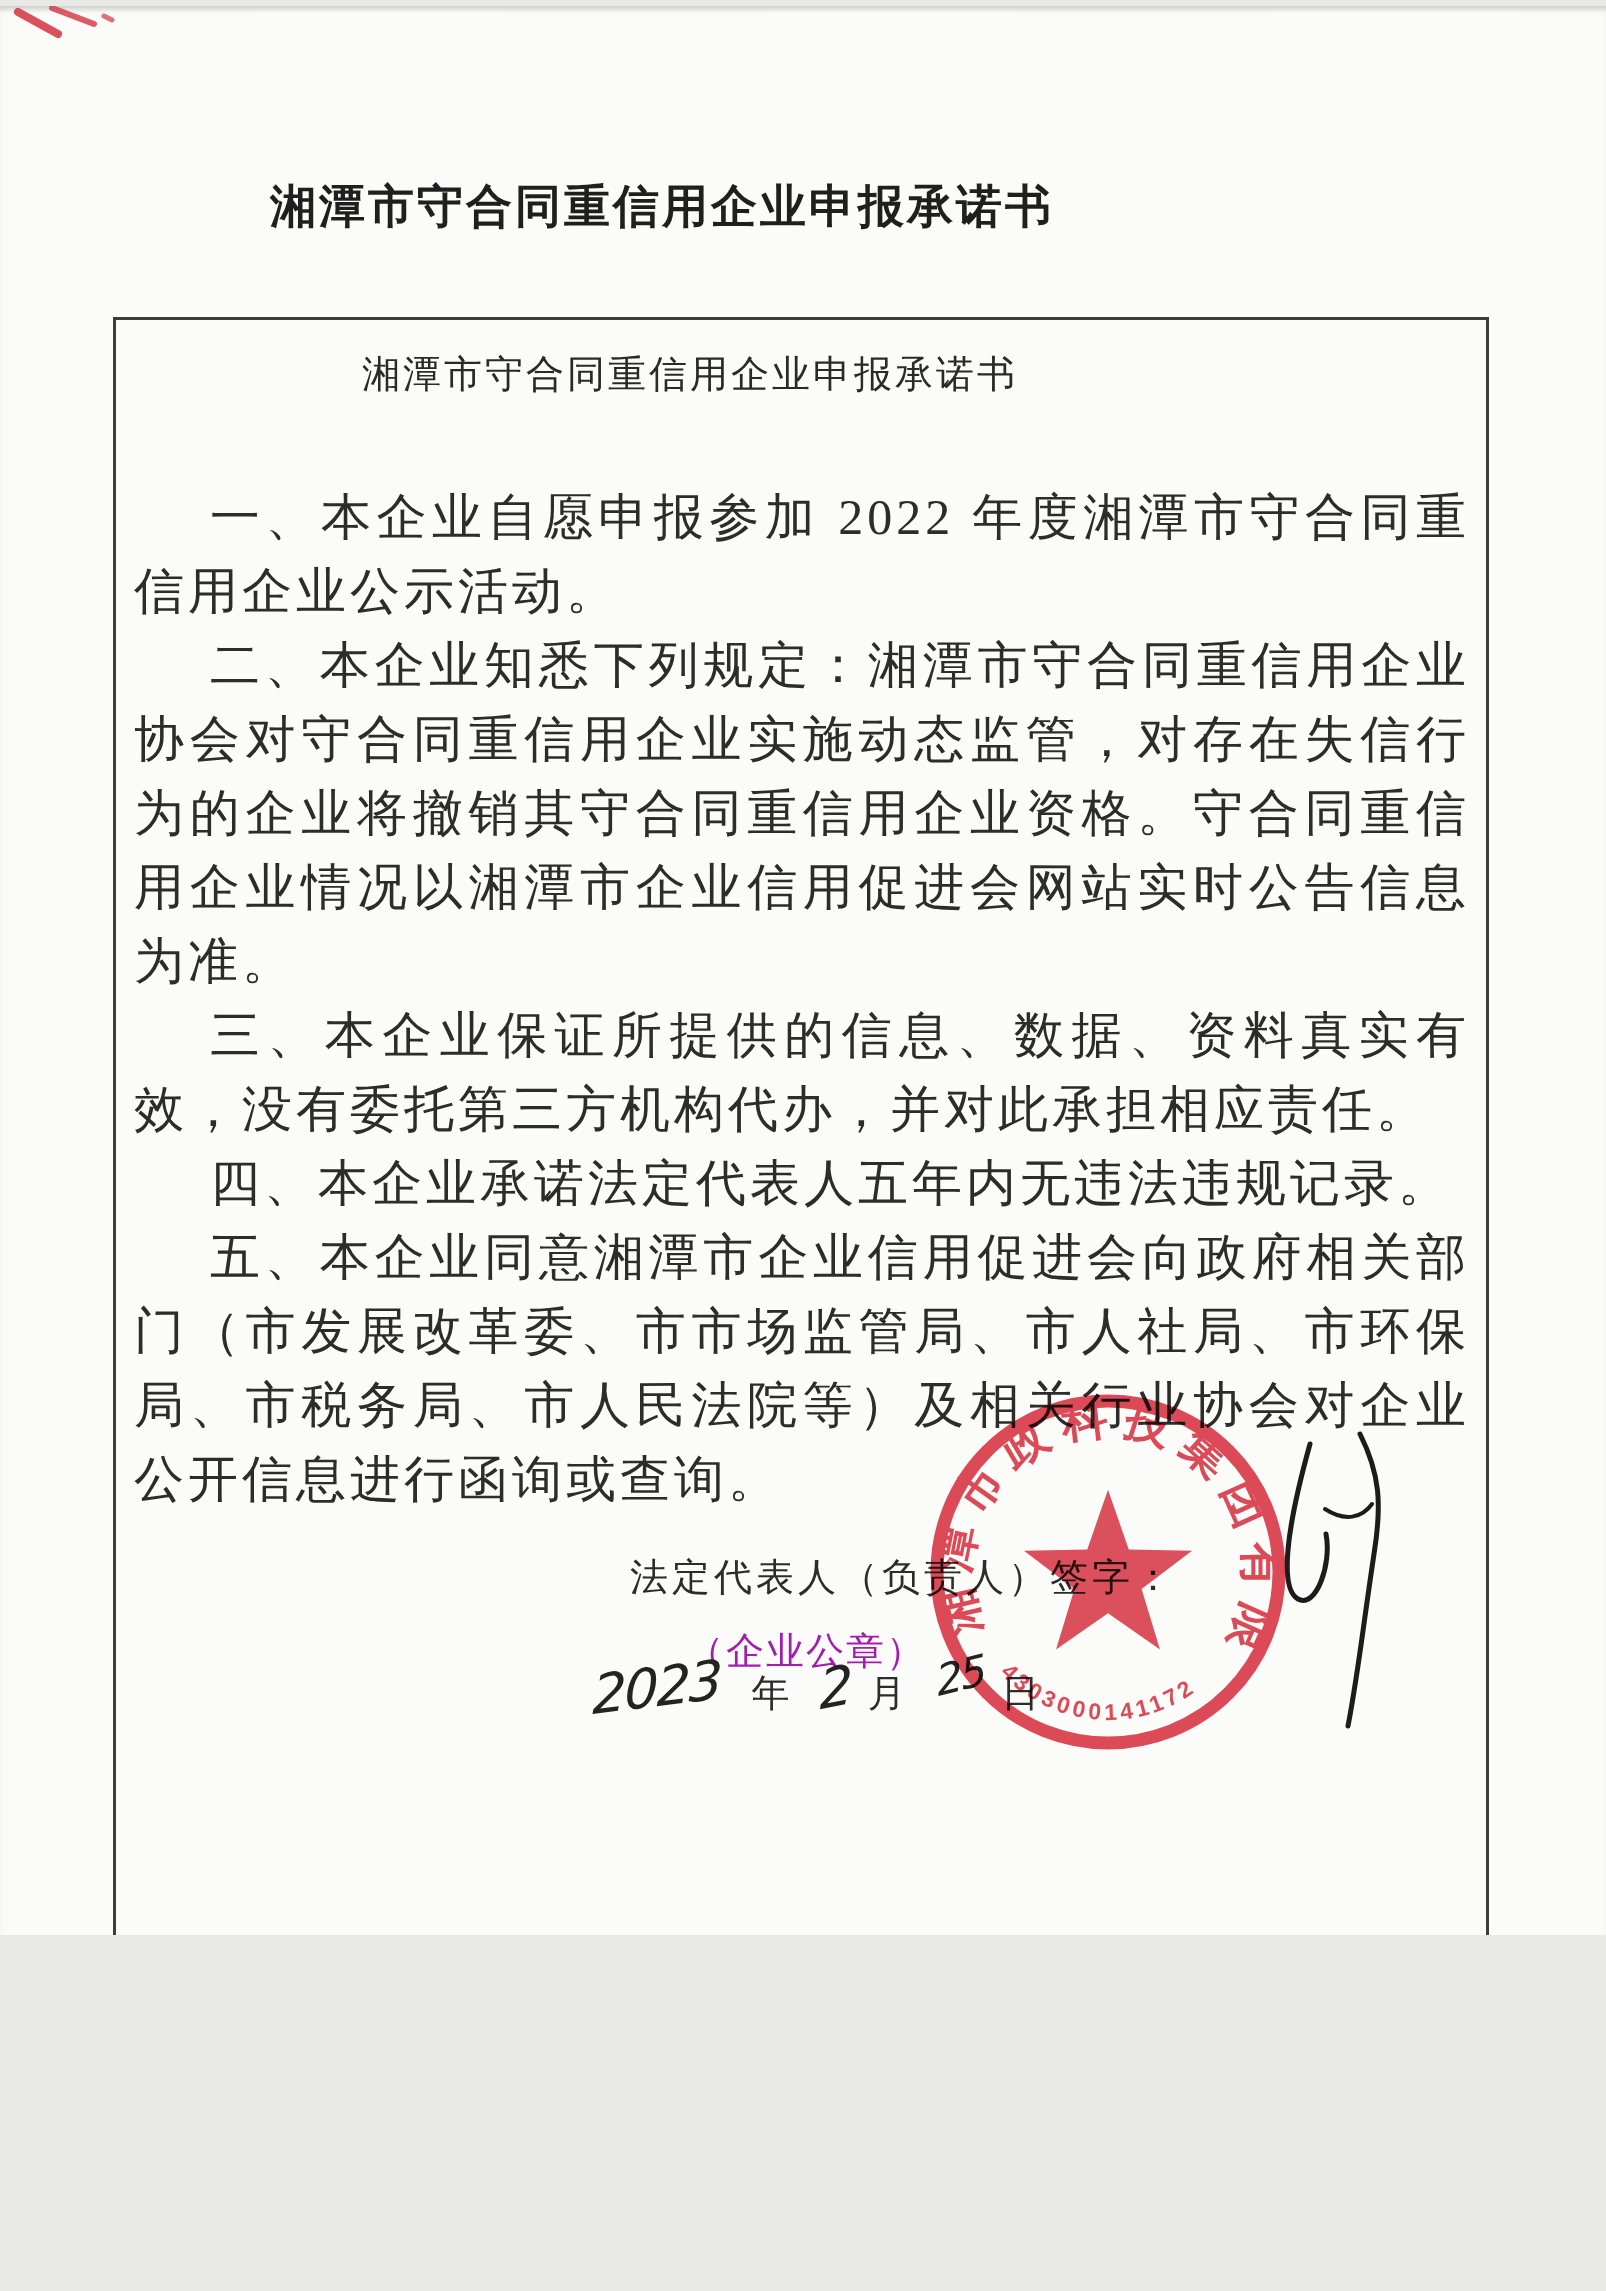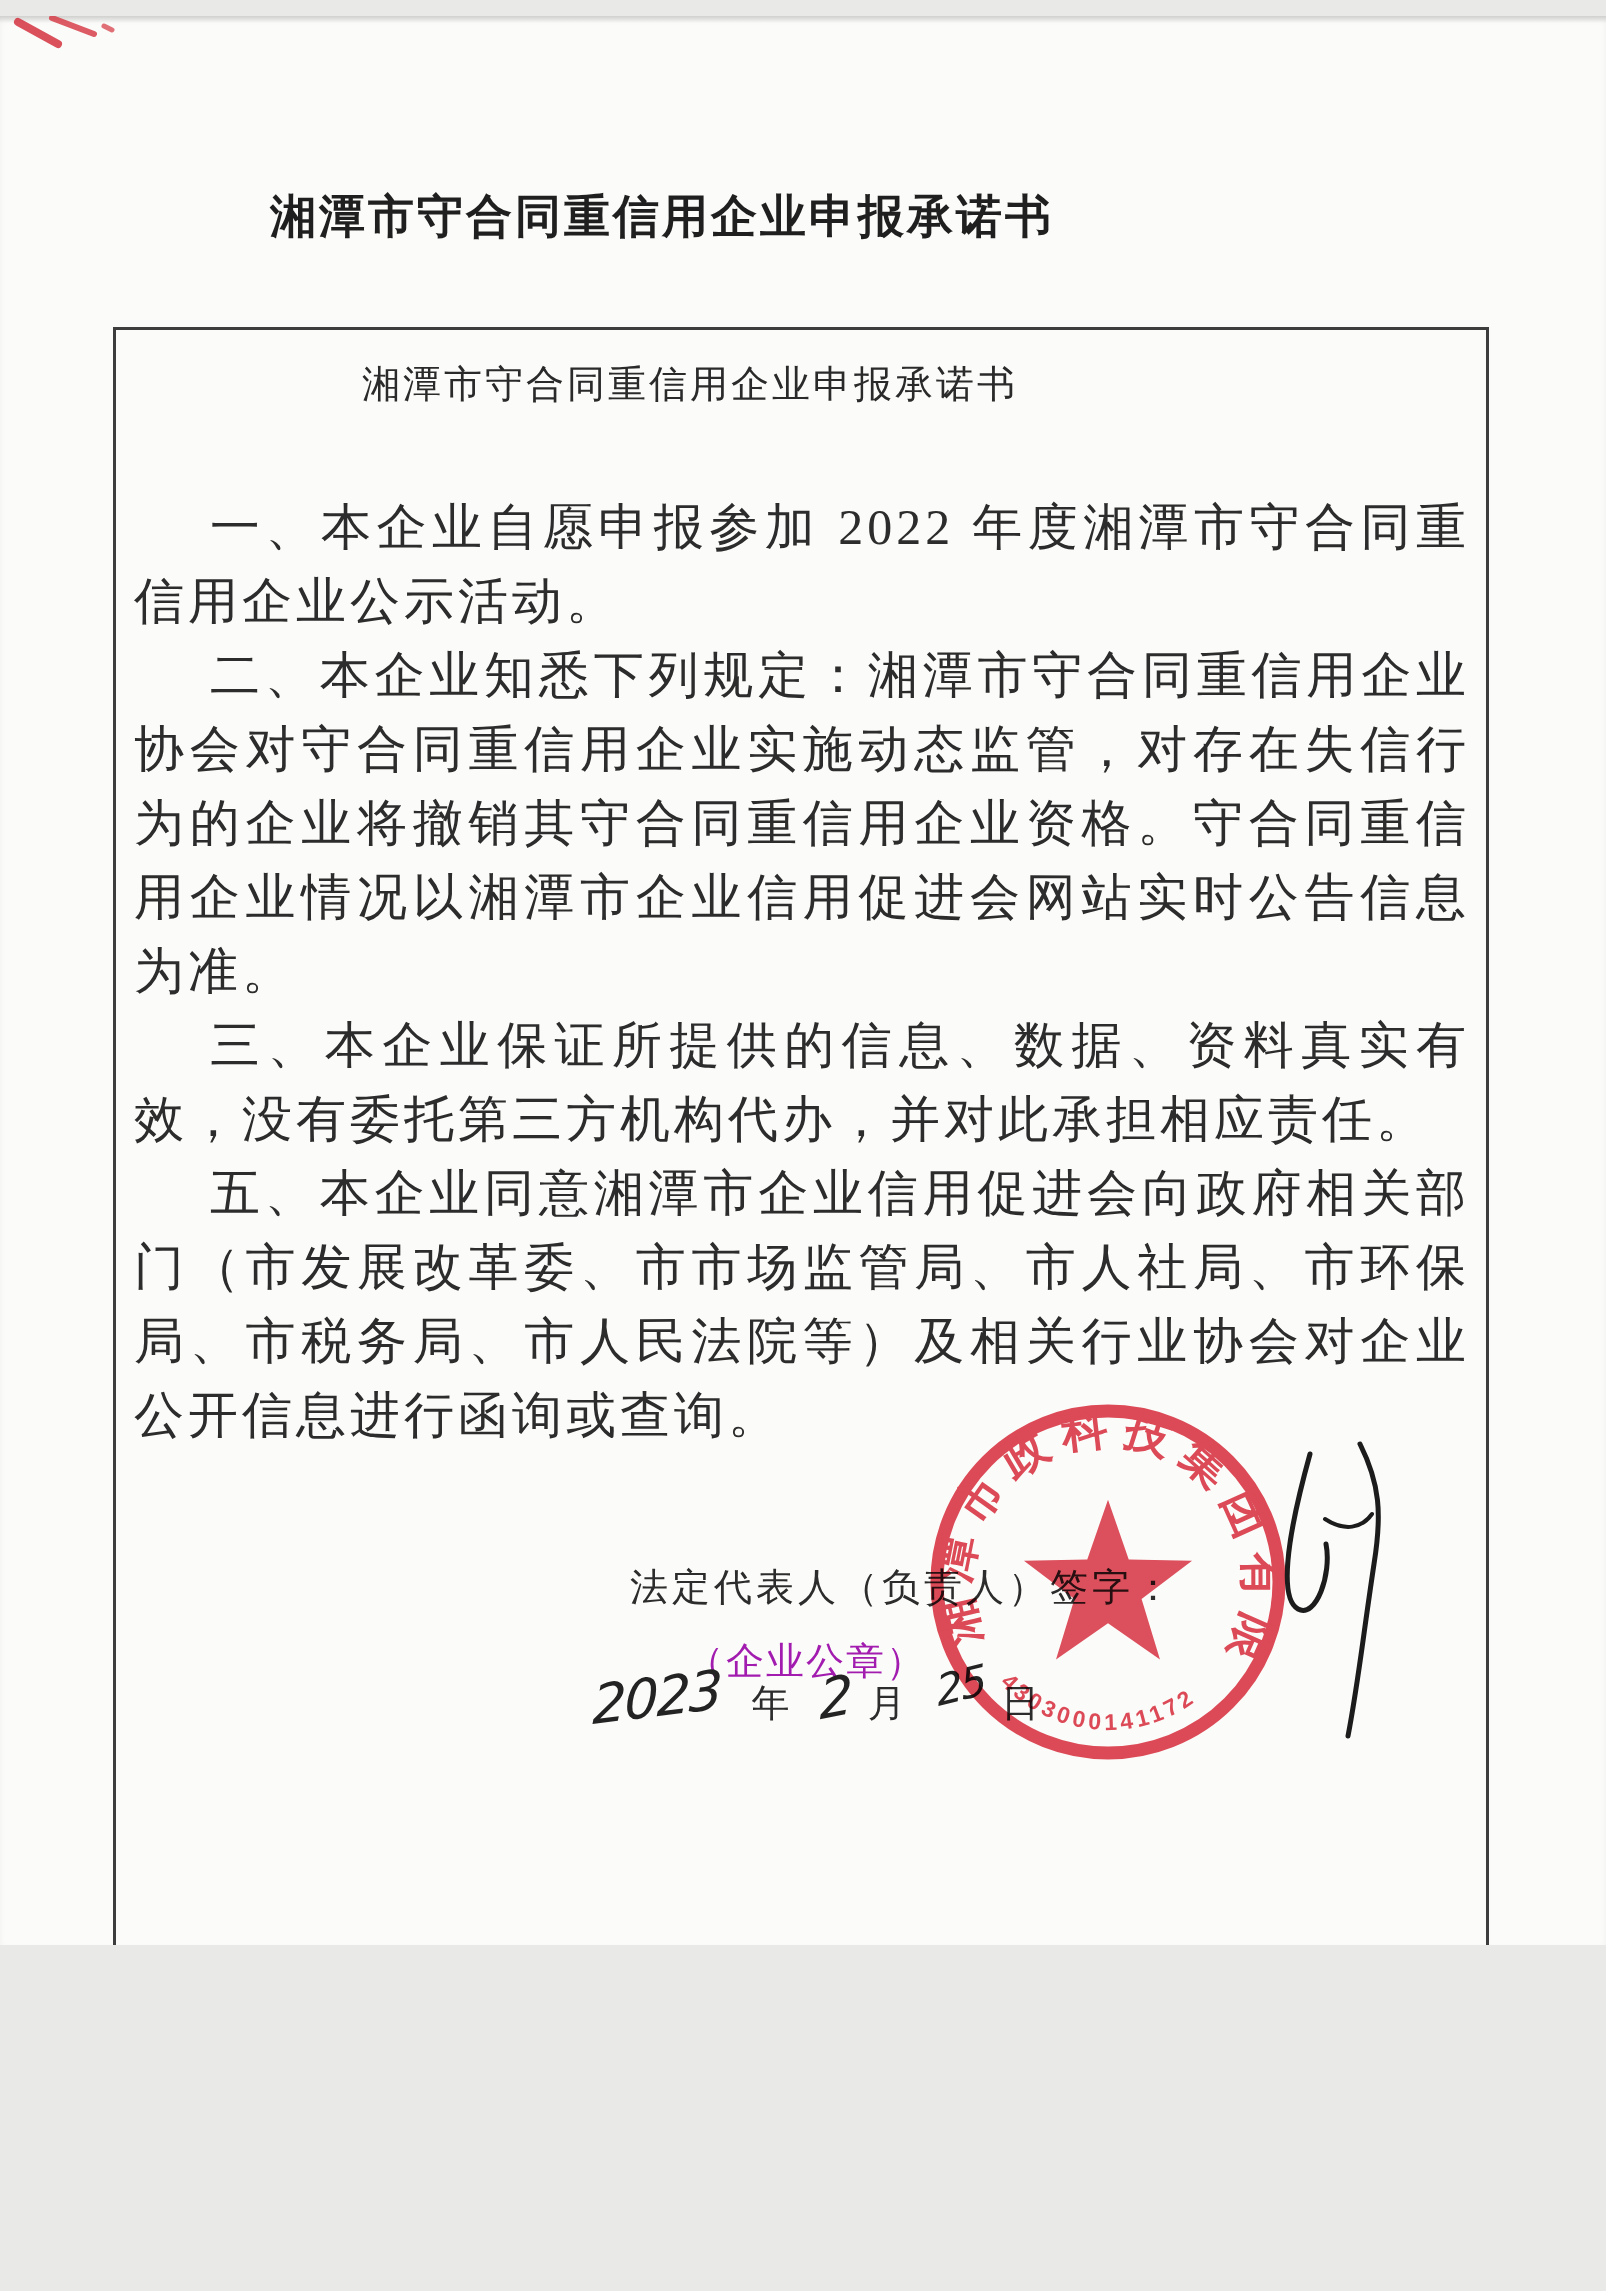--- a/index.html
+++ b/index.html
@@ -1,19 +1,19 @@
 <!DOCTYPE html>
 <html><head>
 <meta charset="utf-8">
 <style>
   html,body{margin:0;padding:0;background:#e9e9e7;}
   .page{
     position:relative;
     width:1606px;height:1929px;
-    margin:16px auto;
+    margin:6px auto;
     background:#fbfbf9;
     font-family:"Liberation Serif","DejaVu Serif",serif;
     color:#262626;
     overflow:hidden;
     box-shadow:inset 0 4px 6px rgba(0,0,0,0.05);
   }
   .main-title{
     position:absolute;left:270px;top:170px;margin:0;
     font-size:46px;font-weight:700;letter-spacing:3px;
     white-space:nowrap;color:#1f1f1f;
@@ -86,20 +86,21 @@
     <path d="M 104,10 l 8,4" stroke="#d4333f" stroke-width="5" stroke-linecap="round" fill="none" opacity="0.7"></path>
   </svg>
 
   <h1 class="main-title">湘潭市守合同重信用企业申报承诺书</h1>
 
   <div class="doc-box">
     <h2 class="inner-title">湘潭市守合同重信用企业申报承诺书</h2>
     <p class="para">一、本企业自愿申报参加 2022 年度湘潭市守合同重信用企业公示活动。</p>
     <p class="para">二、本企业知悉下列规定：湘潭市守合同重信用企业协会对守合同重信用企业实施动态监管，对存在失信行为的企业将撤销其守合同重信用企业资格。守合同重信用企业情况以湘潭市企业信用促进会网站实时公告信息为准。</p>
     <p class="para">三、本企业保证所提供的信息、数据、资料真实有效，没有委托第三方机构代办，并对此承担相应责任。</p>
+    <p class="para">四、本企业承诺法定代表人五年内无违法违规记录。</p>
     <p class="para">五、本企业同意湘潭市企业信用促进会向政府相关部门（市发展改革委、市市场监管局、市人社局、市环保局、市税务局、市人民法院等）及相关行业协会对企业公开信息进行函询或查询。</p>
   </div>
 
   <div class="sig-label">法定代表人（负责人）签字：</div>
   <div class="seal-note">（企业公章）</div>
 
   <div class="date-line">
     <span class="hw hw-year">2023</span>
     <span class="unit">年</span>
     <span class="hw hw-month">2</span>

